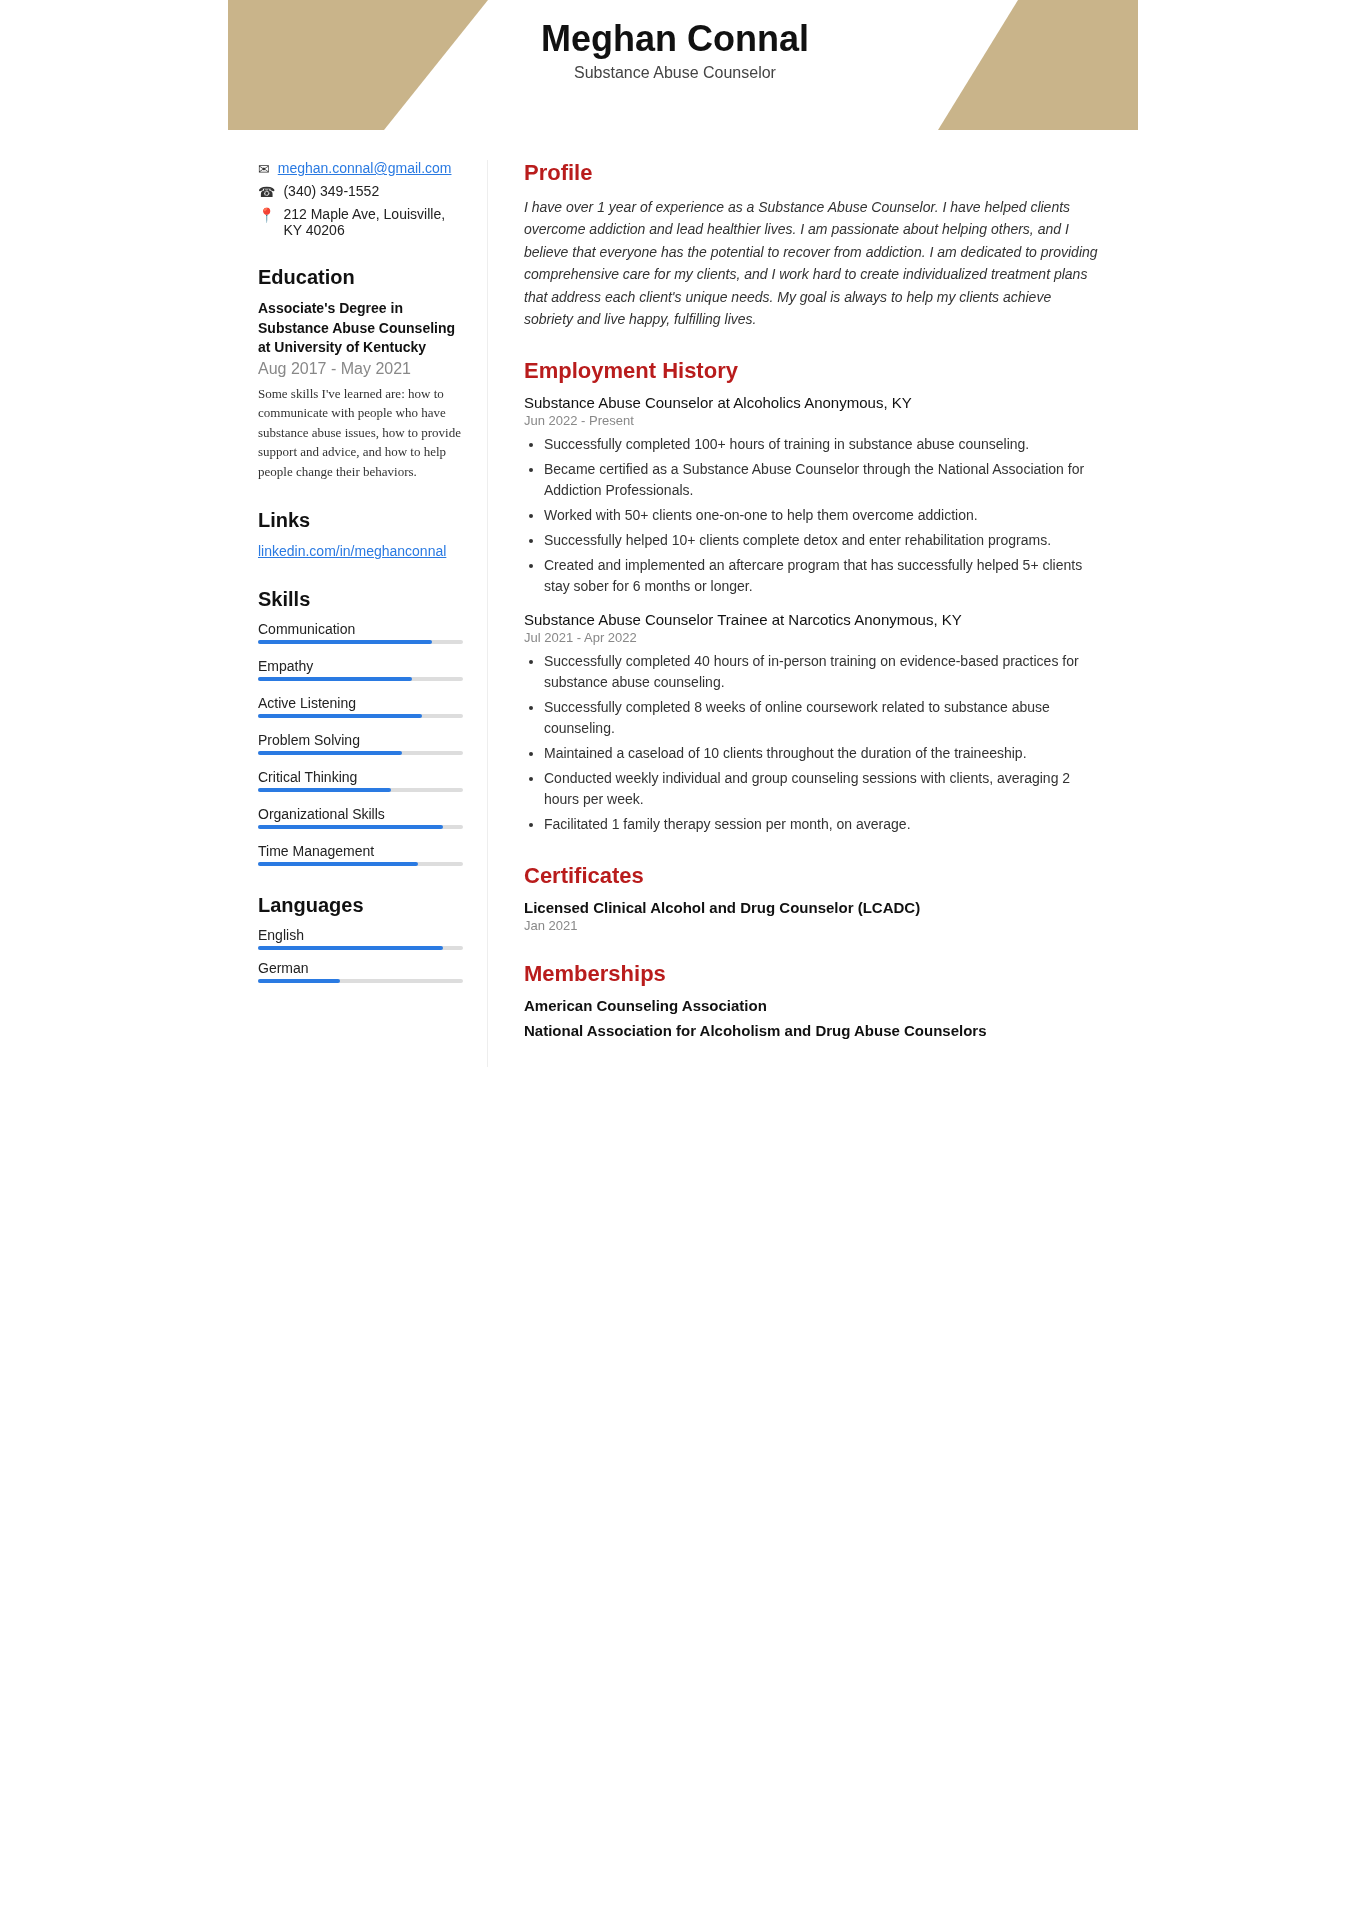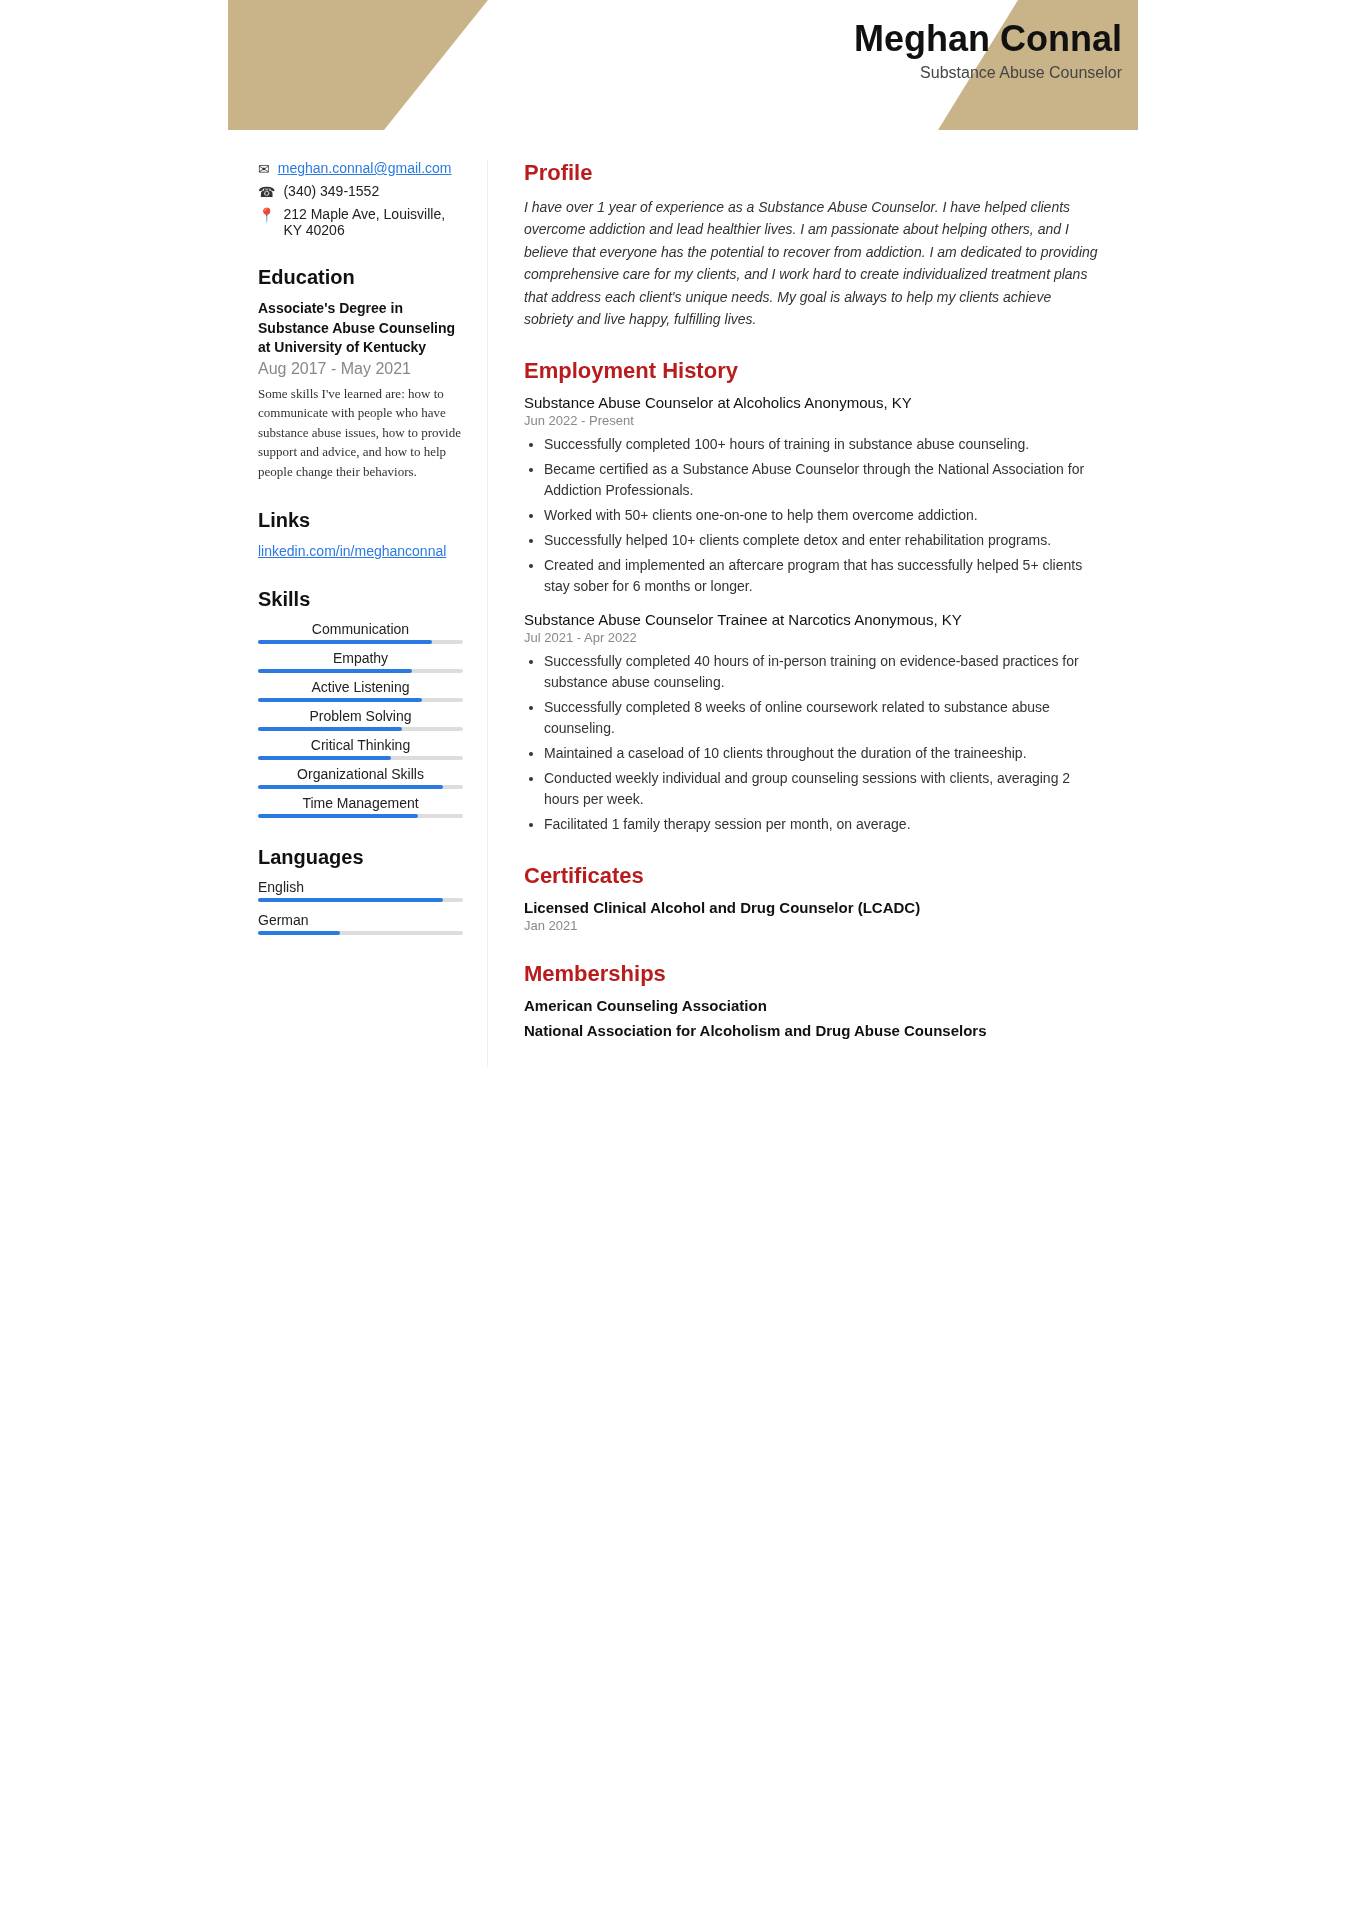--- a/index.html
+++ b/index.html
@@ -31,21 +31,21 @@
       position: absolute;
       top: 0; right: 0;
       width: 200px;
       height: 130px;
       background: #c9b48a;
       clip-path: polygon(40% 0, 100% 0, 100% 100%, 0 100%);
     }
     .header-text {
       position: absolute;
       top: 0; left: 0; right: 16px;
-      text-align: right;
+      text-align: center;
       padding-top: 18px;
     }
     .header-name {
       font-size: 36px;
       font-weight: bold;
       color: #111;
     }
     .header-title {
       font-size: 16px;
       color: #444;
@@ -122,22 +122,21 @@
     }
 
     .link-item {
       color: #2a7ae2;
       text-decoration: underline;
       font-size: 14px;
     }
 
     
     .skill-item {
-      margin-bottom: 6px;
-      text-align: center;
+      margin-bottom: 14px;
     }
     .skill-name {
       font-size: 14px;
       color: #222;
       margin-bottom: 3px;
     }
     .skill-bar-bg {
       width: 100%;
       height: 4px;
       background: #ddd;

